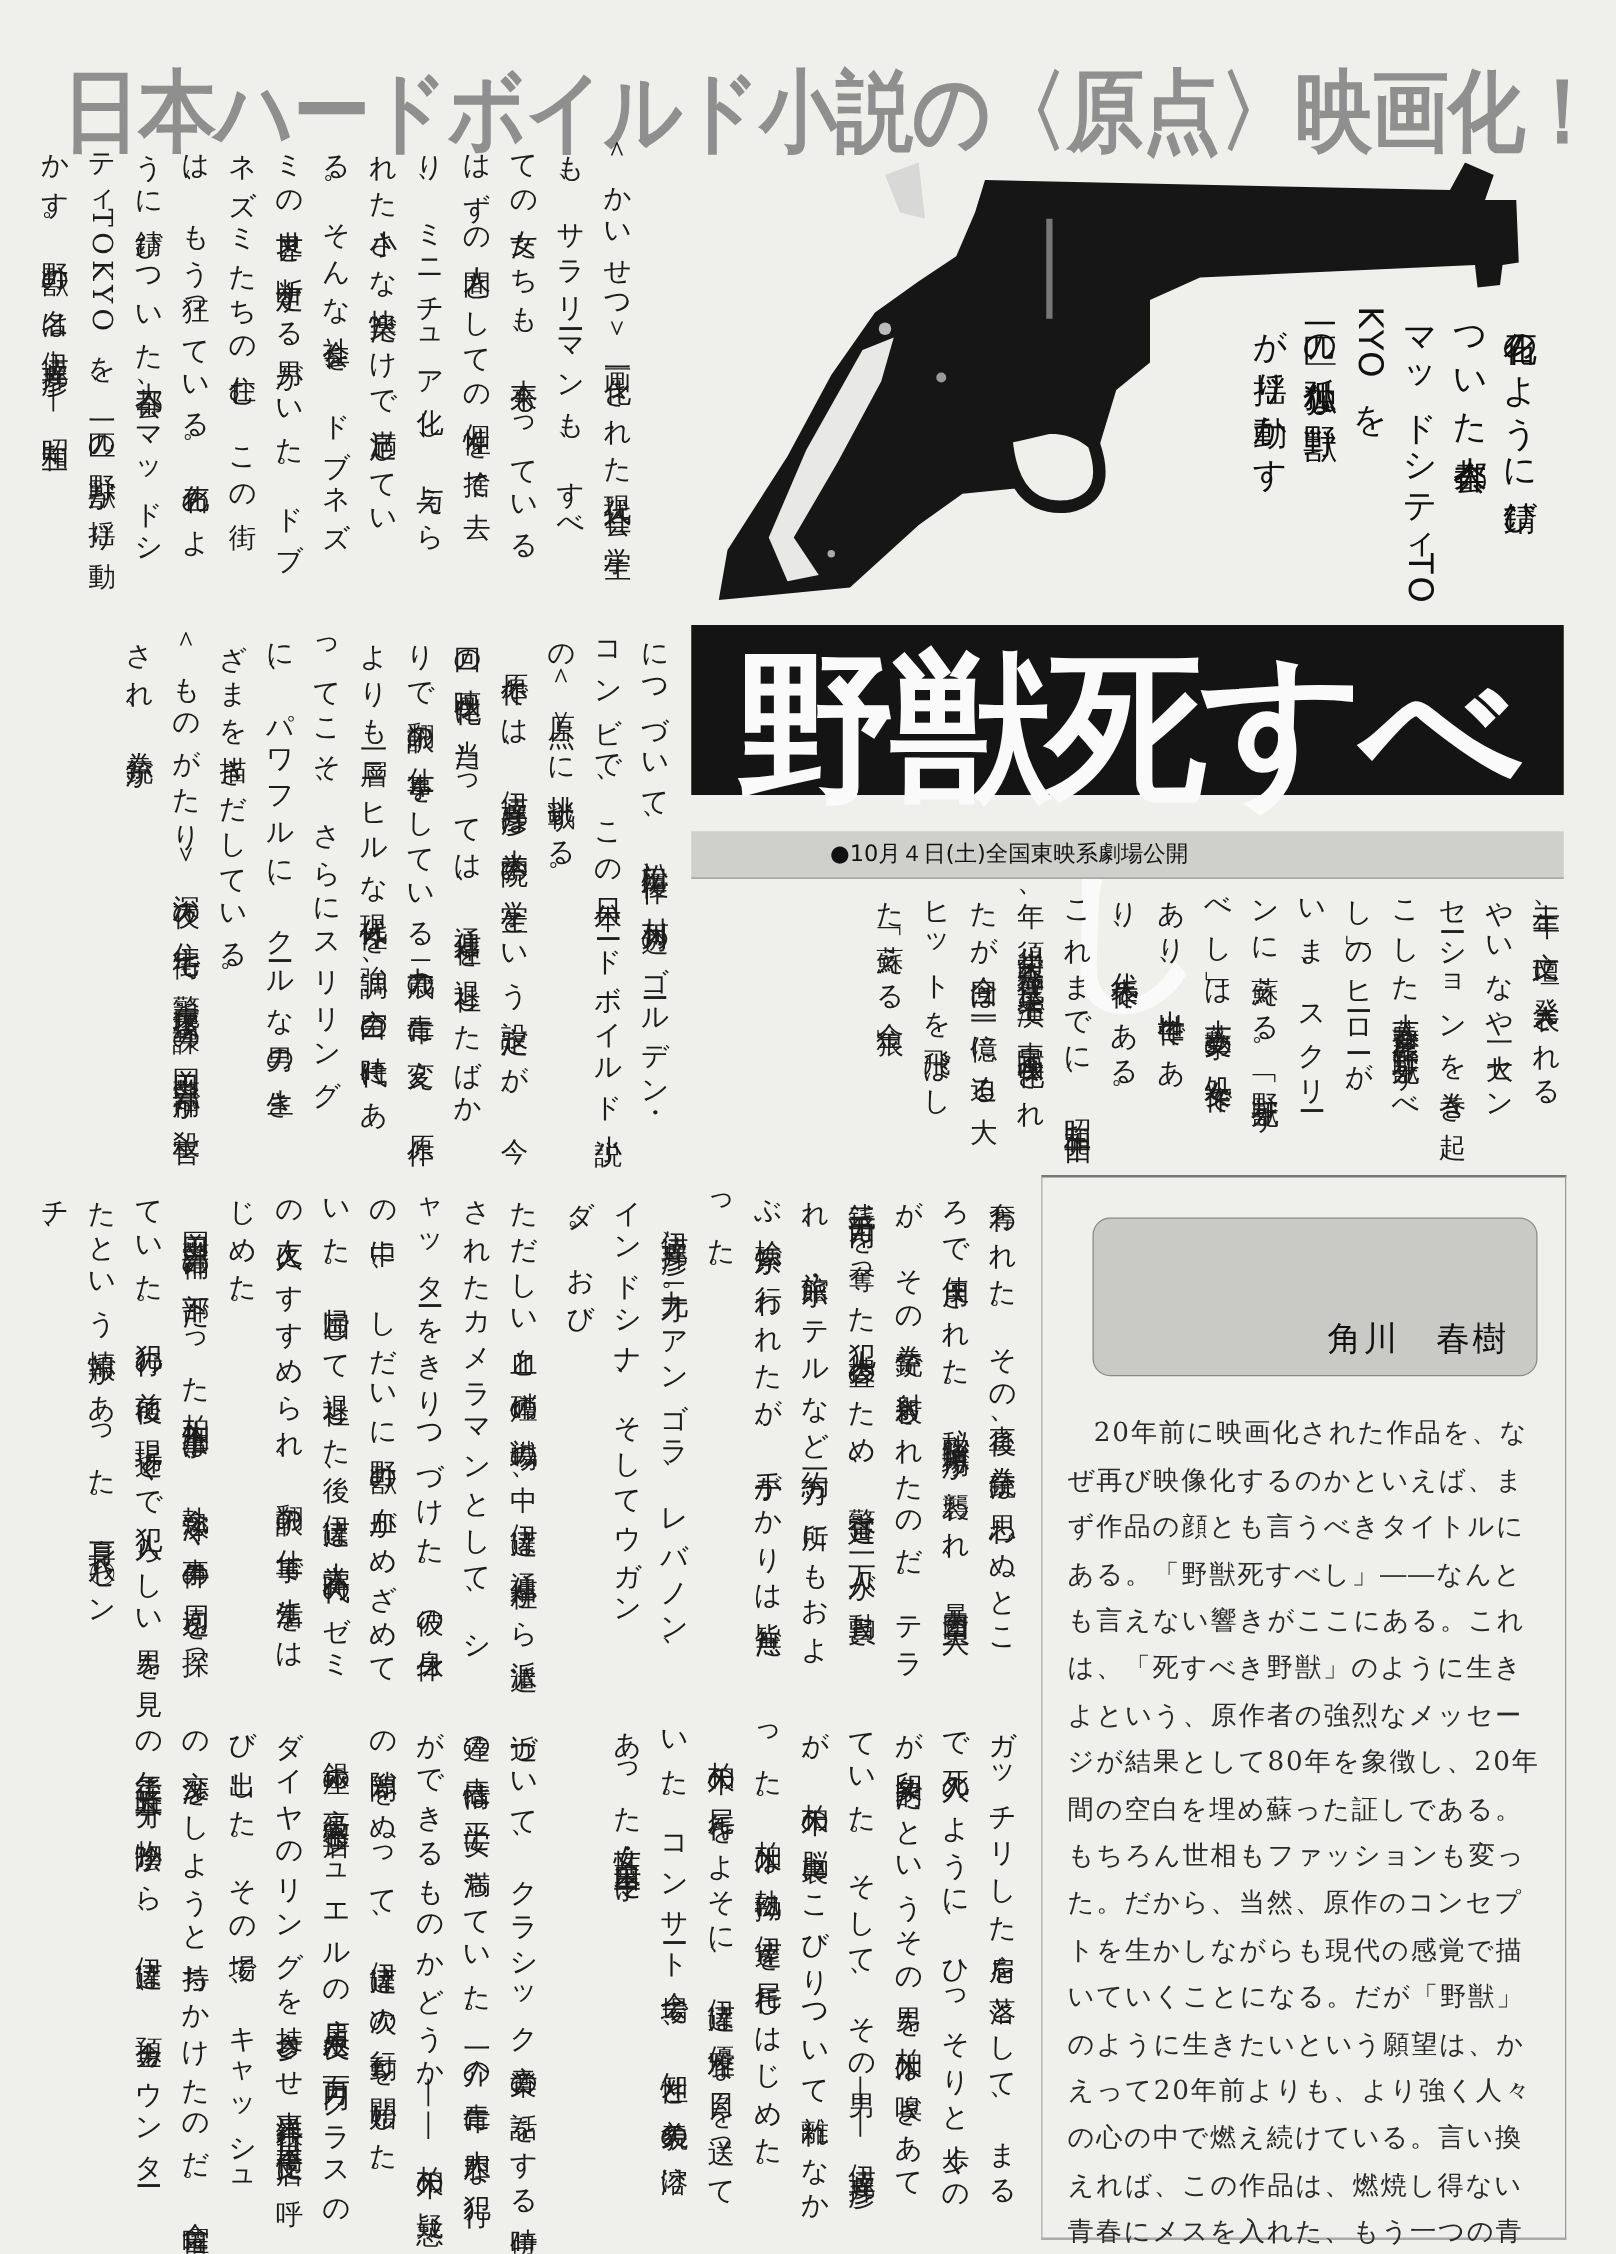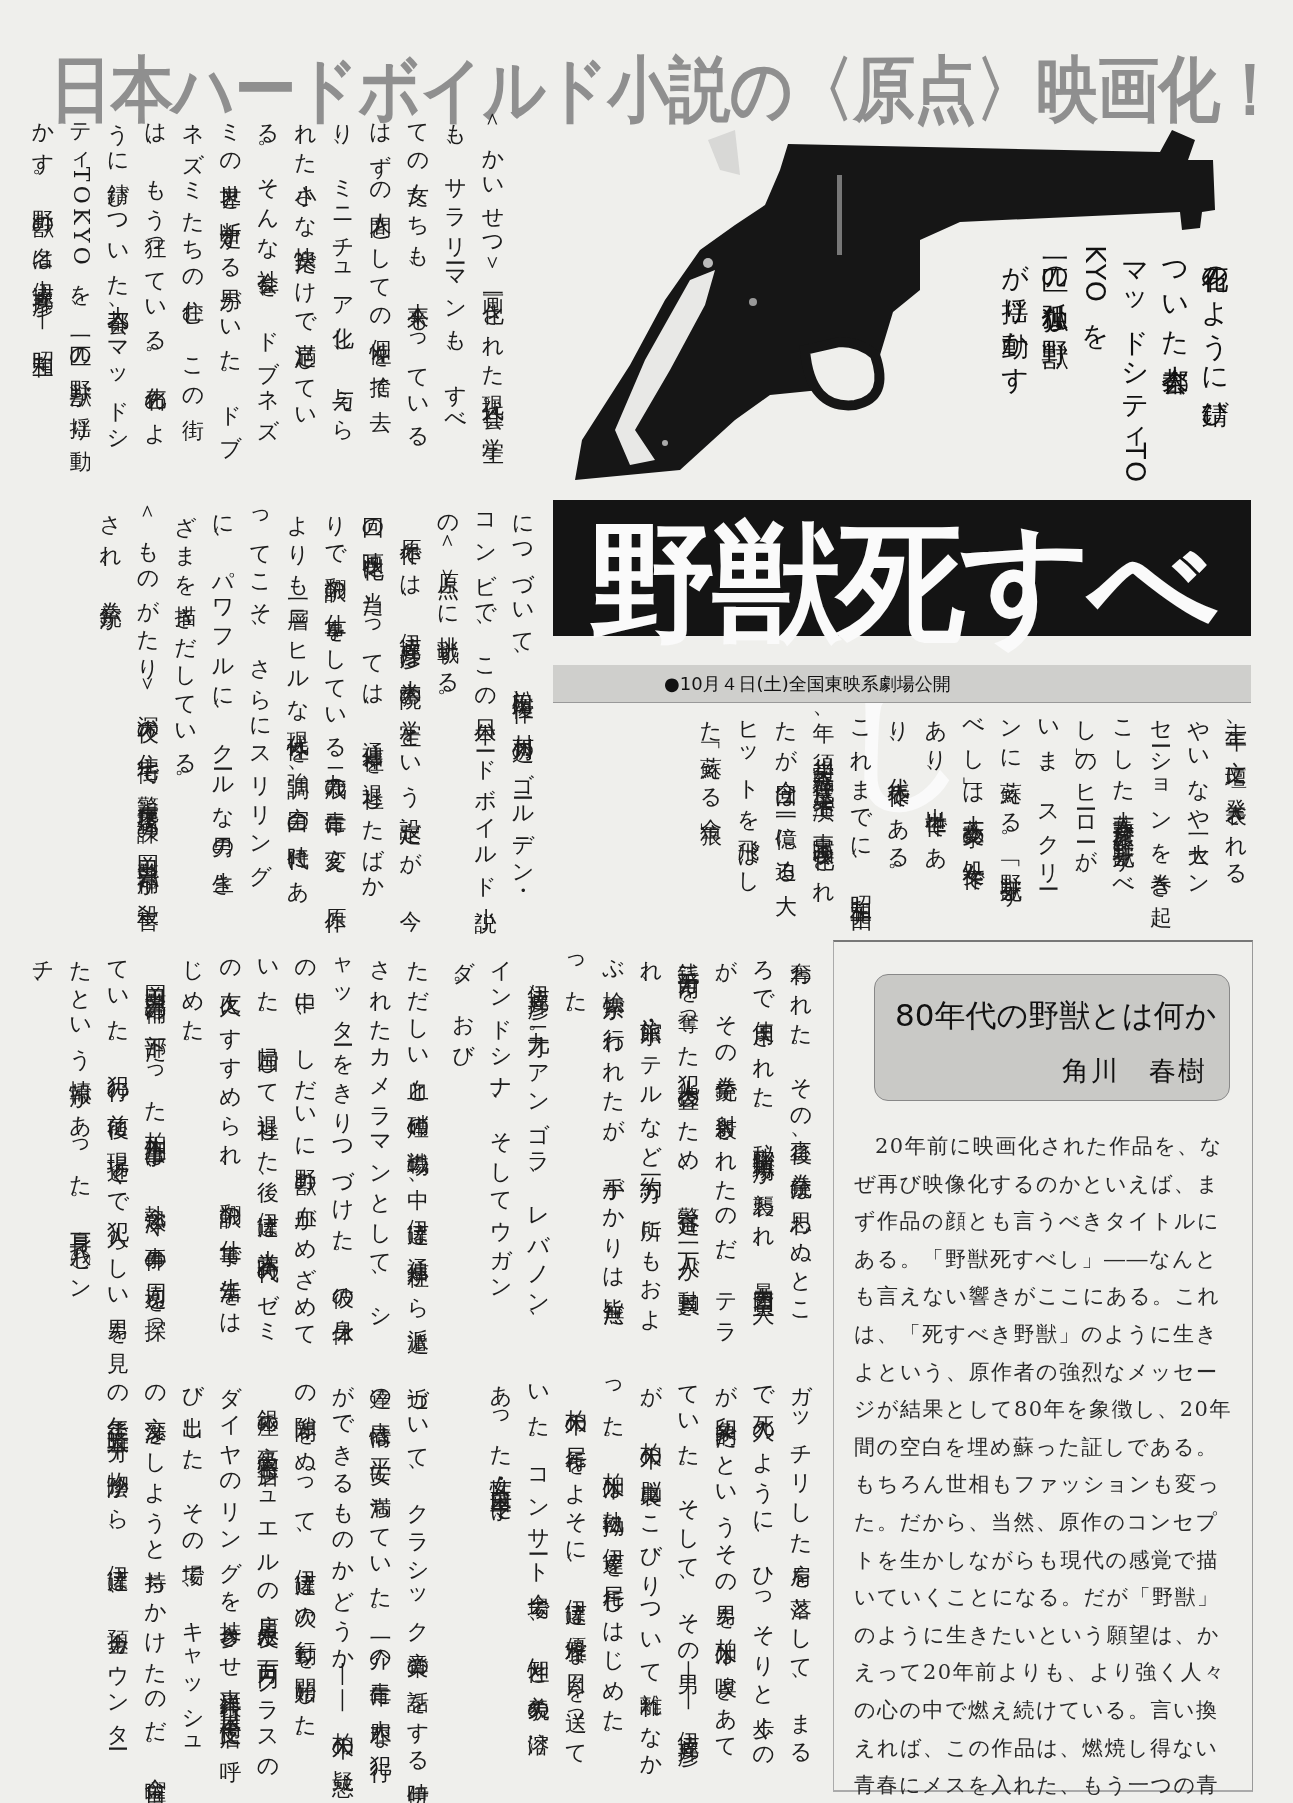--- a/index.html
+++ b/index.html
@@ -134,17 +134,16 @@
   <p class="indent">柏木の尾行をよそに、伊達は優雅な日々を送っていた。コンサート会場で、知性と美貌の溶けあった女性・華田令子に</p>
 </div>
 
 <div class="vblock" id="col-a4">
   <p>近づいて、クラシック音楽の話をする時伊達の表情は平安に満ちていた。一介の青年に大胆な犯行ができるものかどうか――柏木の疑惑の隙間をぬって、伊達は次の行動を開始した。</p>
   <p class="indent">銀座の高級宝石店ジュエルの店員永友に百万円クラスのダイヤのリングを持参させ東洋銀行・日本橋支店に呼び出した。その場で、キャッシュの交渉をしようと持ちかけたのだ。金曜日の午後二時五十分、物陰から、伊達は、預金カウンター</p>
 </div>
 
 <div class="sidebar-box">
   <div class="sidebar-title-box">
-    <div class="sidebar-title">80年代の野獣とは何か</div>
     <div class="sidebar-author">角川　春樹</div>
   </div>
   <p class="sidebar-body">20年前に映画化された作品を、なぜ再び映像化するのかといえば、まず作品の顔とも言うべきタイトルにある。「野獣死すべし」――なんとも言えない響きがここにある。これは、「死すべき野獣」のように生きよという、原作者の強烈なメッセージが結果として80年を象徴し、20年間の空白を埋め蘇った証しである。もちろん世相もファッションも変った。だから、当然、原作のコンセプトを生かしながらも現代の感覚で描いていくことになる。だが「野獣」のように生きたいという願望は、かえって20年前よりも、より強く人々の心の中で燃え続けている。言い換えれば、この作品は、燃焼し得ない青春にメスを入れた、もう一つの青春映画なのだ。越えなければならない屍は、絶望であり、挫折であり、若者自身の姿である。</p>
 </div>
 
 </body></html>

